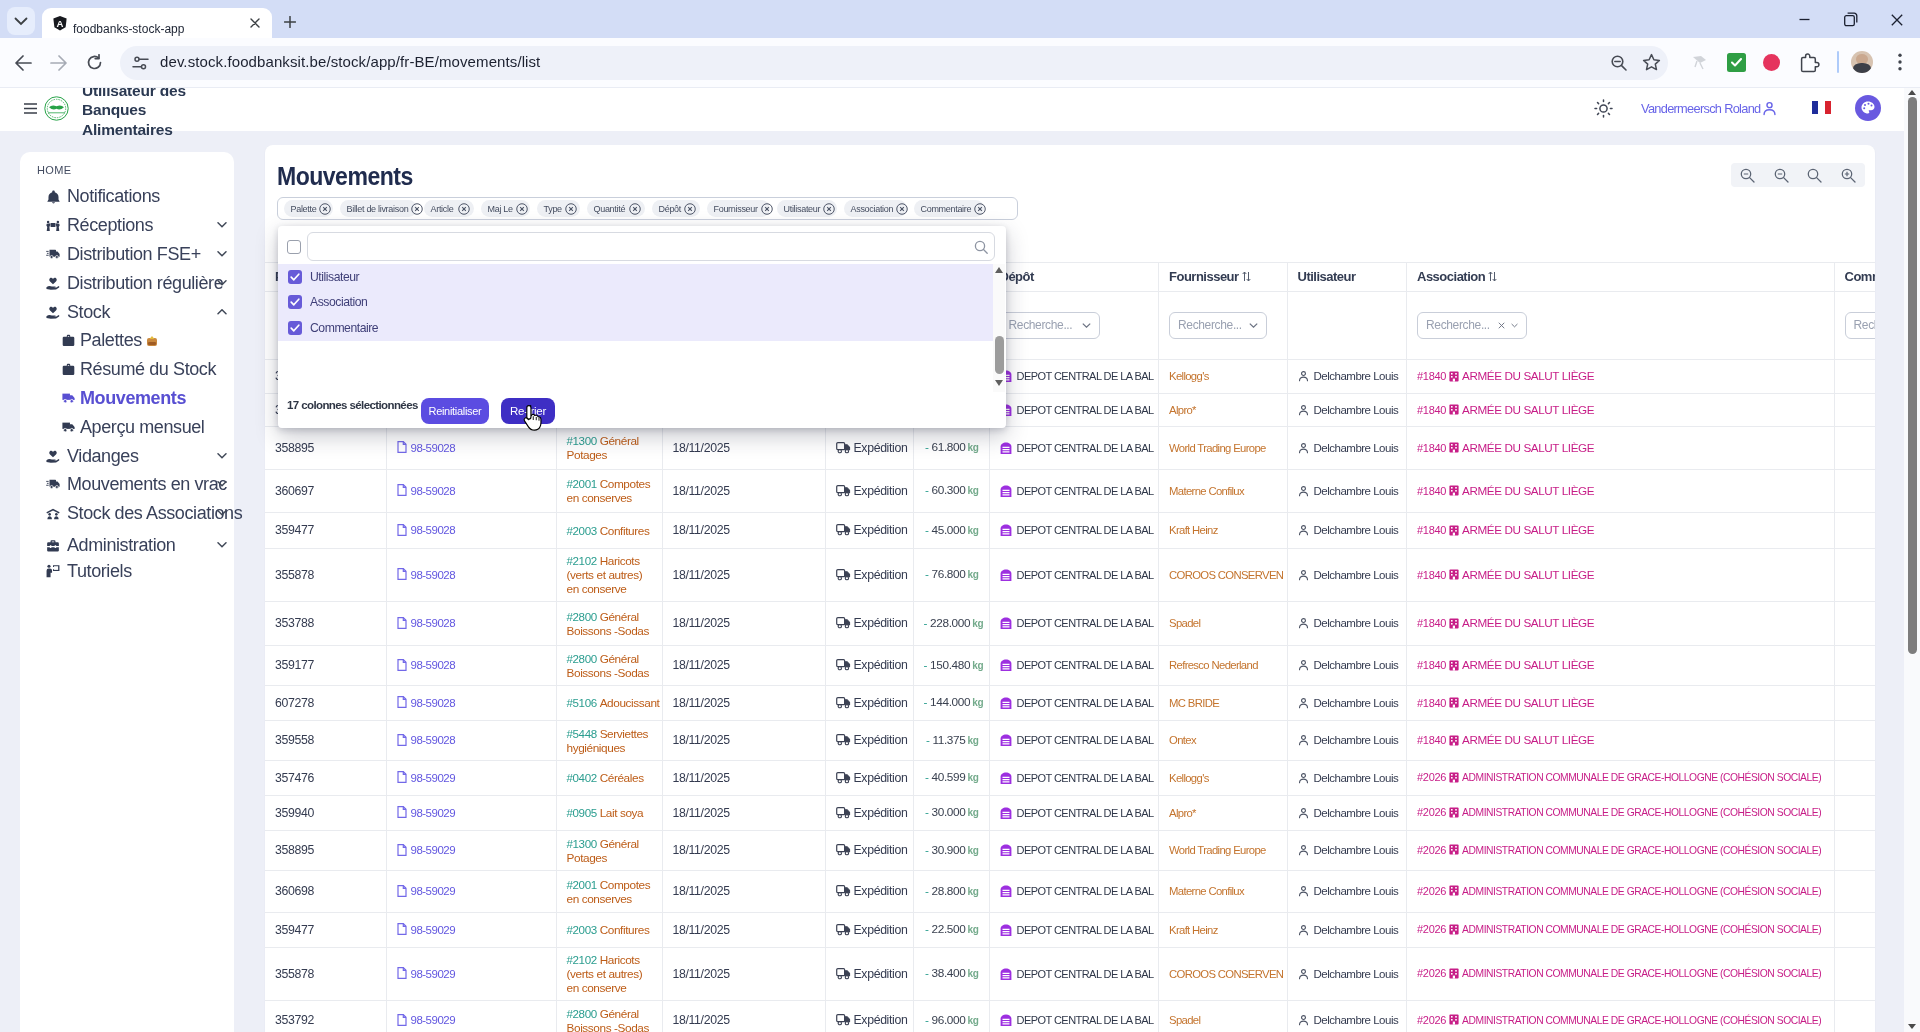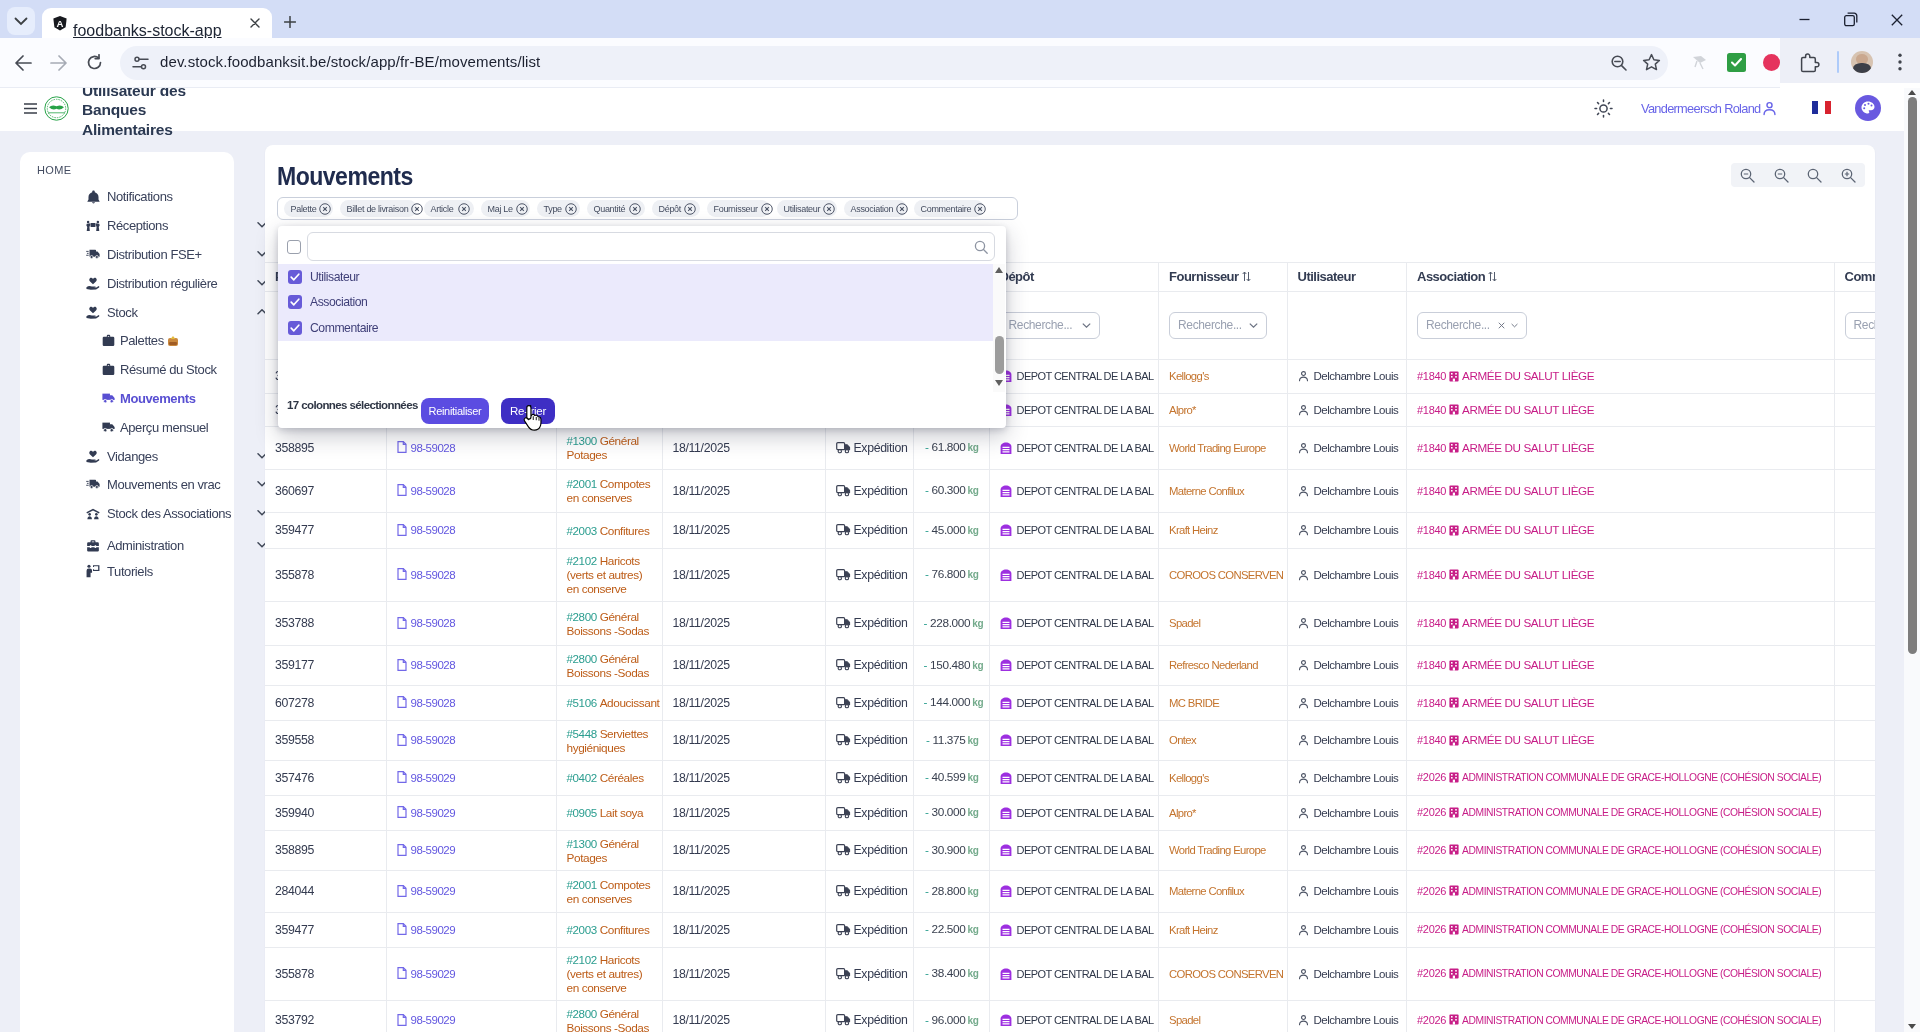--- a/index.html
+++ b/index.html
@@ -5,29 +5,29 @@
   * { margin:0; padding:0; box-sizing:border-box; }
   html,body { width:1920px; height:1032px; overflow:hidden; }
   body { font-family:"Liberation Sans", sans-serif; position:relative; background:#edeff7; }
   .abs { position:absolute; }
   svg { display:block; }
 
   
   #tabstrip { position:absolute; left:0; top:0; width:1920px; height:38px; background:#d3ddf6; z-index:60; }
   #tabsearch { position:absolute; left:7px; top:7px; width:28px; height:28px; border-radius:8px; background:#e6edfc; }
   #tab { position:absolute; left:42px; top:8px; width:230px; height:30px; background:#ffffff; border-radius:9px 9px 0 0; }
-  #tabtitle { position:absolute; left:73px; top:14px; font-size:16px; color:#1d2433;text-decoration:underline; }
-  #toolbar { position:absolute; left:0; top:38px; width:1780px; height:50px; background:#fbfcff; z-index:60; border-bottom:1px solid #e9ecf4; }
+  #tabtitle { position:absolute; left:73px; top:14px; font-size:12px; color:#1d2433; }
+  #toolbar { position:absolute; left:0; top:38px; width:1920px; height:50px; background:#fbfcff; z-index:60; border-bottom:1px solid #e9ecf4; }
 
   
   #appbar { position:absolute; left:0; top:83px; width:1920px; height:48px; background:#ffffff; }
   #pagebg { position:absolute; left:0; top:131px; width:1920px; height:901px; background:#edeff7; }
 
   #sidebar { position:absolute; left:20px; top:152px; width:214px; height:880px; background:#ffffff; border-radius:10px 10px 0 0; }
-  .side-item { position:absolute; left:0; width:234px; height:29px; display:flex; align-items:center; color:#39415a; font-size:13px; letter-spacing:-0.4px;margin-left:40px; }
+  .side-item { position:absolute; left:0; width:234px; height:29px; display:flex; align-items:center; color:#39415a; font-size:18px; letter-spacing:-0.4px; }
   .side-item .ic { width:14px; height:15px; margin-left:26px; margin-right:7px; display:flex; align-items:center; justify-content:center; color:#323b52; flex:none; }
   .side-item.sub .ic { margin-left:42px; margin-right:5px; width:13px; }
   .side-item .chev { position:absolute; right:27px; top:11px; }
   .side-item.active { color:#584fd2; font-weight:bold; }
   .side-item.active .ic { color:#584fd2; }
 
   
   #card { position:absolute; left:265px; top:145px; width:1610px; height:900px; background:#fff; border-radius:8px; box-shadow:0 1px 2px rgba(40,50,80,.06); overflow:hidden; }
   #title { position:absolute; left:12px; top:16px; font-size:26.5px; font-weight:bold; color:#202c4e; letter-spacing:-0.6px; transform:scaleX(0.87); transform-origin:left top; }
   #zoombar { position:absolute; left:1466px; top:18px; width:134px; height:24px; background:#f1f3f7; border-radius:4px; display:flex; align-items:center; justify-content:space-around; }
@@ -861,21 +861,21 @@
                   <rect x="2" y="2" width="1.6" height="1.6"></rect>
                   <rect x="6.2" y="2" width="1.6" height="1.6"></rect>
                   <rect x="2" y="5" width="1.6" height="1.6"></rect>
                   <rect x="6.2" y="5" width="1.6" height="1.6"></rect>
                   <rect x="3.8" y="7.6" width="2.2" height="3"></rect>
                 </g>
               </svg><span class="assoc" style="font-size:10.3px;letter-spacing:-0.45px">ADMINISTRATION COMMUNALE DE GRACE-HOLLOGNE (COHÉSION SOCIALE)</span></td>
             <td></td>
           </tr>
 <tr style="height:42px">
-            <td>284044</td>
+            <td>360698</td>
             <td><span class="billet"><svg width="10" height="12" viewBox="0 0 10 12" style="display:inline-block;vertical-align:-1.5px;margin-right:4px">
                   <path d="M1 0.6 H6.3 L9 3.3 V11.4 H1 Z" fill="none" stroke="#7268e8" stroke-width="1.2"></path>
                   <path d="M6.3 0.6 V3.3 H9" fill="none" stroke="#7268e8" stroke-width="1.2"></path>
                 </svg>98-59029</span></td>
             <td class="mlines"><span class="acode">#2001</span><span class="aname">&nbsp;Compotes<br>en conserves</span></td>
             <td>18/11/2025</td>
             <td><svg width="15" height="12" viewBox="0 0 16 13" style="display:inline-block;vertical-align:-2px;margin-right:3px">
                 <rect x="0.65" y="0.65" width="8.6" height="7.6" rx="1.2" fill="none" stroke="#3c4254" stroke-width="1.3"></rect>
                 <path d="M9.3 3 H12 L14.6 5.8 V8.3 H9.3 Z" fill="#3c4254" stroke="#3c4254" stroke-width="1.1" stroke-linejoin="round"></path>
                 <circle cx="4" cy="9.9" r="1.8" fill="none" stroke="#3c4254" stroke-width="1.2"></circle>

